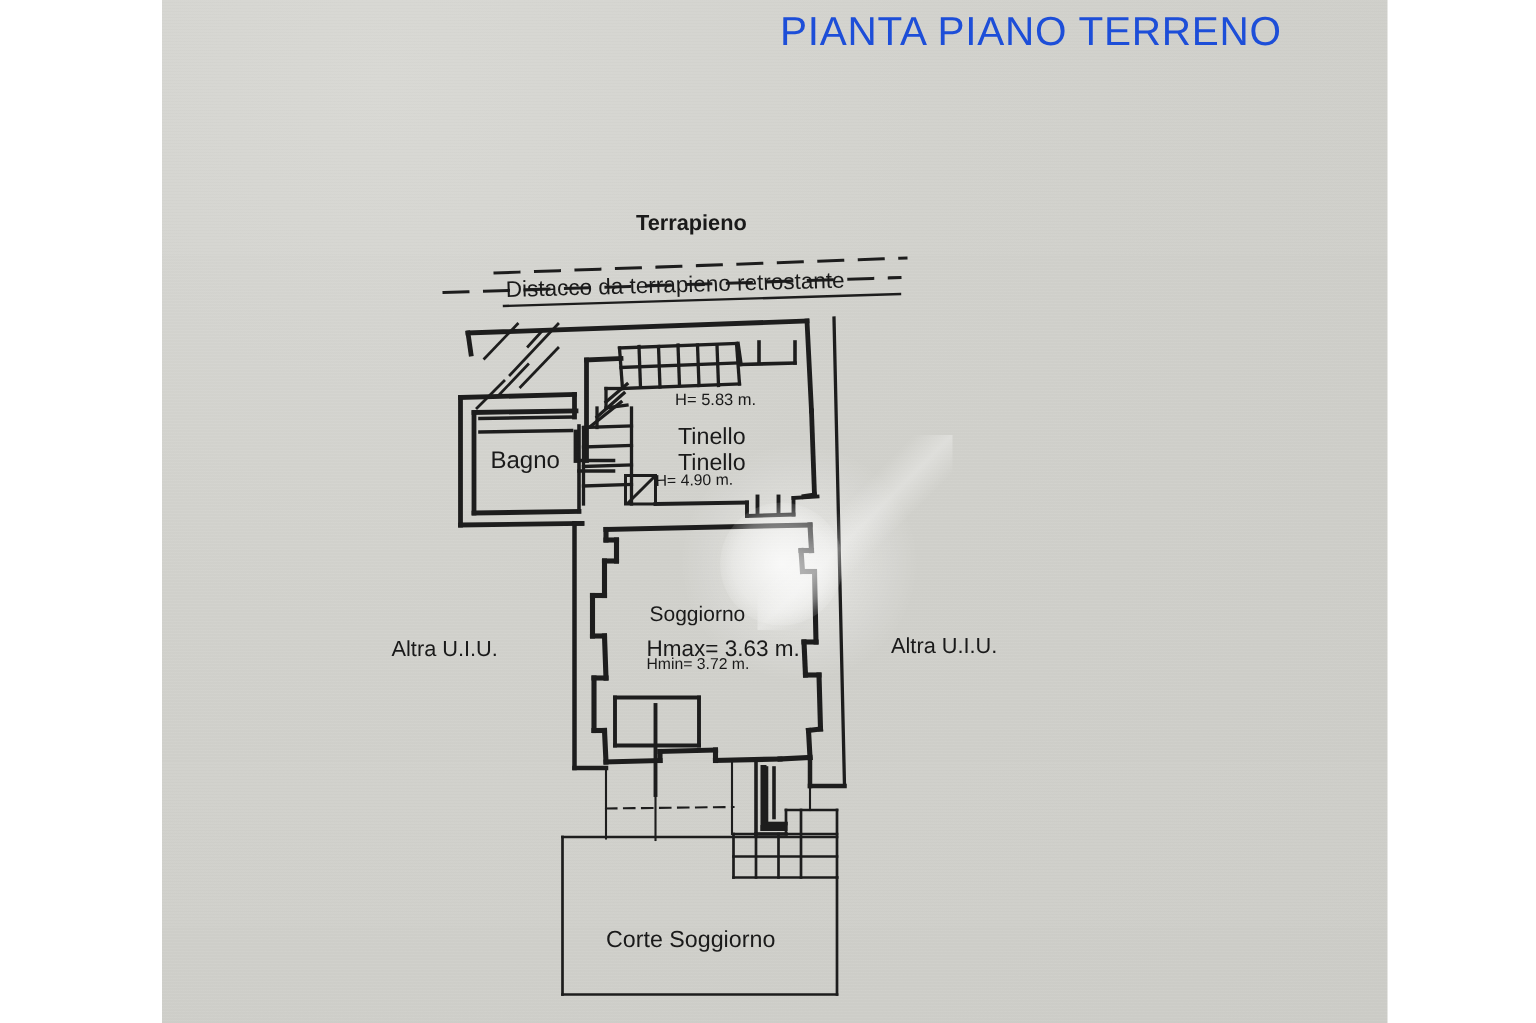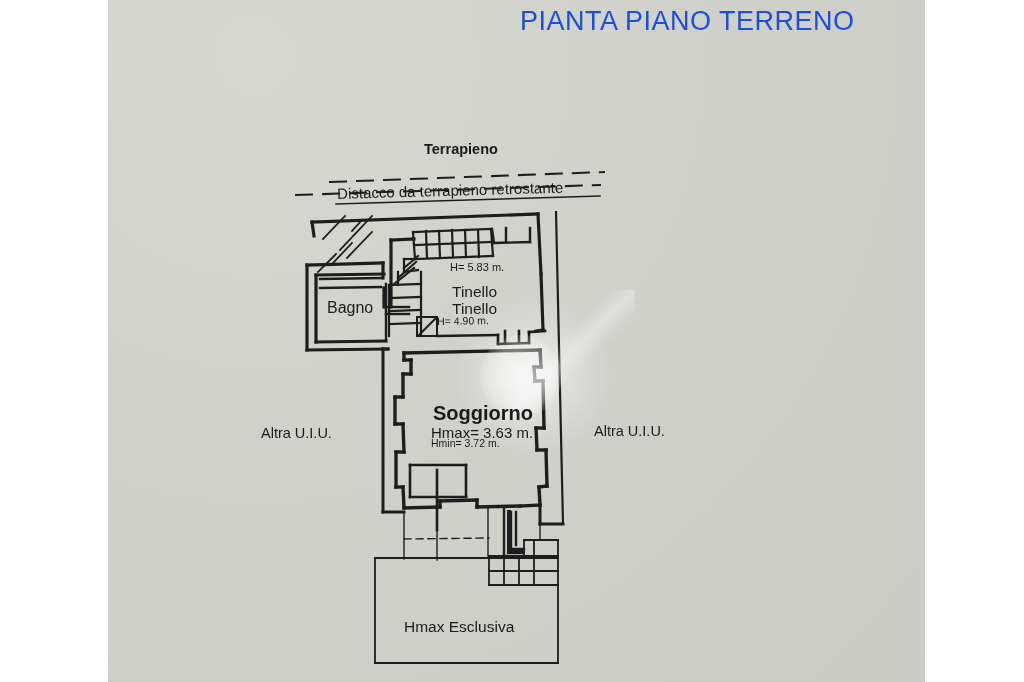--- a/index.html
+++ b/index.html
@@ -57,21 +57,21 @@
     white-space: nowrap;
     line-height: 1.12;
   }
   .lbl-terrapieno { left: 424px; top: 141px; font-size: 14.5px; font-weight: 700; text-align: center; }
   .lbl-distacco  { left: 337px; top: 186px; font-size: 15px; font-weight: 400; transform: rotate(-1.6deg); transform-origin: left top;}
   .lbl-bagno     { left: 327px; top: 299px; font-size: 16px; font-weight: 400; }
   .lbl-h335      { left: 450px; top: 261px; font-size: 11px; font-weight: 400; }
   .lbl-tinello   { left: 452px; top: 283px; font-size: 15.5px; font-weight: 400; text-align: center;}
   .lbl-tinello .l2 { display:block; }
   .lbl-h260      { left: 437px; top: 316px; font-size: 10.5px; font-weight: 400; transform: rotate(-1deg); transform-origin:left top;}
-  .lbl-soggiorno { left: 433px; top: 402px; font-size: 20px; font-weight: 700; }
+  .lbl-soggiorno { left: 433px; top: 402px; font-size: 14px; font-weight: 400; }
   .lbl-hmax      { left: 431px; top: 425px; font-size: 15px; font-weight: 400; }
   .lbl-hmin      { left: 431px; top: 438px; font-size: 10.5px; font-weight: 400; }
   .lbl-altra-l   { left: 261px; top: 425px; font-size: 14.5px; font-weight: 400; }
   .lbl-altra-r   { left: 594px; top: 423px; font-size: 14.5px; font-weight: 400; }
   .lbl-corte     { left: 404px; top: 618px; font-size: 15.5px; font-weight: 400; }
   .glare {
     position:absolute;
     left:480px; top:335px; width:82px; height:82px;
     border-radius:50%;
     background: radial-gradient(circle, rgba(255,255,255,0.75) 0%, rgba(255,255,255,0.35) 55%, rgba(255,255,255,0) 78%);
@@ -321,15 +321,15 @@
   <div class="lbl lbl-tinello">
     <span>Tinello</span>
     <span class="l2">Tinello</span>
   </div>
   <div class="lbl lbl-h260">H= 4.90 m.</div>
   <div class="lbl lbl-soggiorno">Soggiorno</div>
   <div class="lbl lbl-hmax">Hmax= 3.63 m.</div>
   <div class="lbl lbl-hmin">Hmin= 3.72 m.</div>
   <div class="lbl lbl-altra-l">Altra U.I.U.</div>
   <div class="lbl lbl-altra-r">Altra U.I.U.</div>
-  <div class="lbl lbl-corte">Hmax Esclusiva</div>
+  <div class="lbl lbl-corte">Corte Soggiorno</div>
 
 </div>
 
 </body></html>

